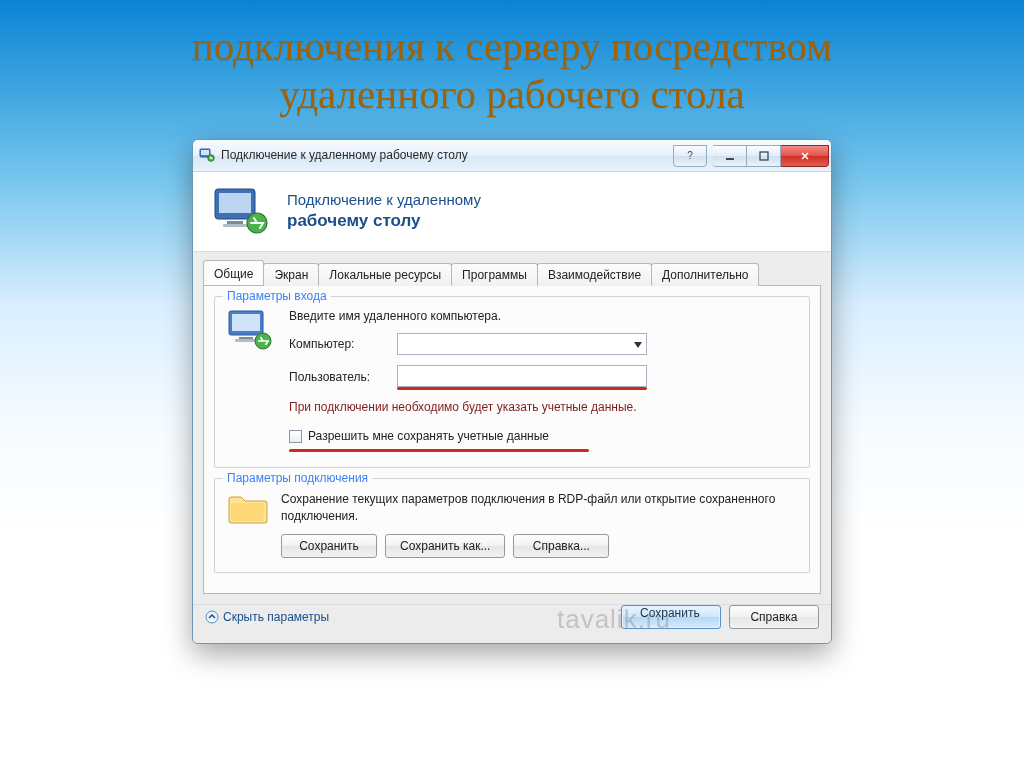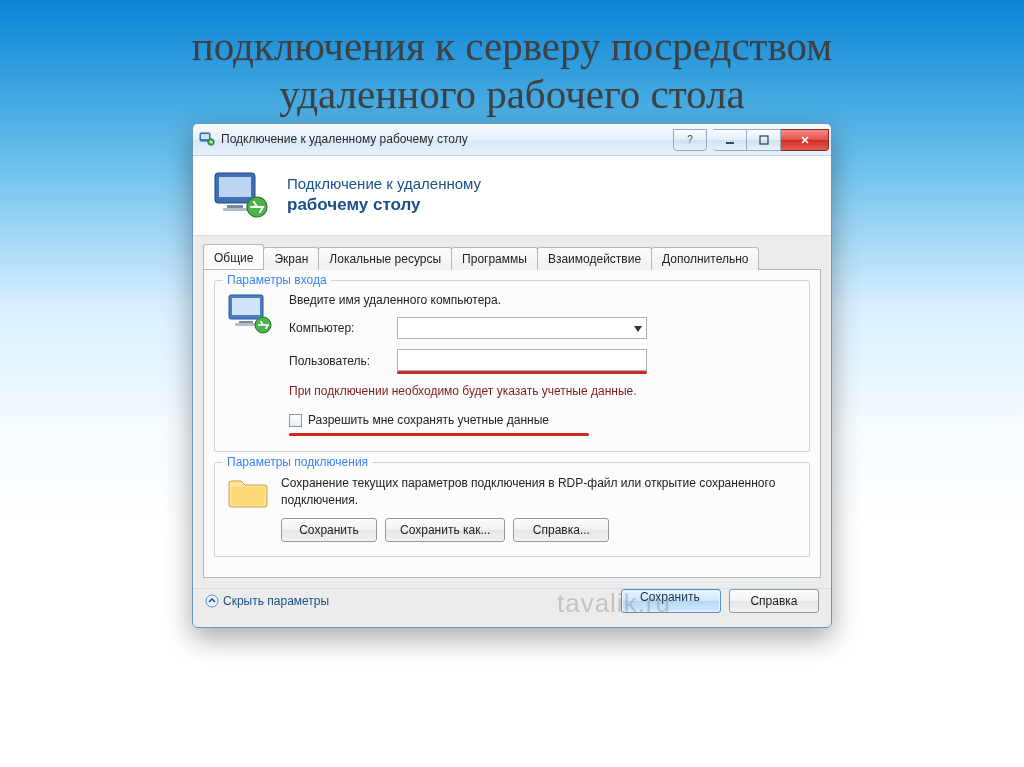--- a/index.html
+++ b/index.html
@@ -8,27 +8,27 @@
     font-family: "Segoe UI", Tahoma, Arial, sans-serif;
     background: linear-gradient(180deg, #0b84d6 0%, #3fa6e0 12%, #6fc2ec 22%, #d9efff 40%, #f5fbff 55%, #ffffff 70%);
     display: flex; flex-direction: column; align-items: center;
     overflow: hidden;
   }
   .slide-title {
     margin-top: 22px;
     font-size: 41px;
     line-height: 1.18;
     text-align: center;
-    color: #404040;
+    color: #a16207;
     font-weight: 400;
     font-family: "Times New Roman", serif;
     text-shadow: 0 1px 0 rgba(0,0,0,0.08);
   }
   .dialog {
-    margin-top: 4px;
+    margin-top: 20px;
     width: 640px;
     background: #ececec;
     border: 1px solid #6a95b3;
     border-radius: 6px;
     box-shadow: 0 10px 28px rgba(0,0,0,0.35), 0 0 0 1px rgba(255,255,255,.4) inset;
     overflow: hidden;
     display: flex; flex-direction: column;
     position: relative;
   }
   .titlebar {

